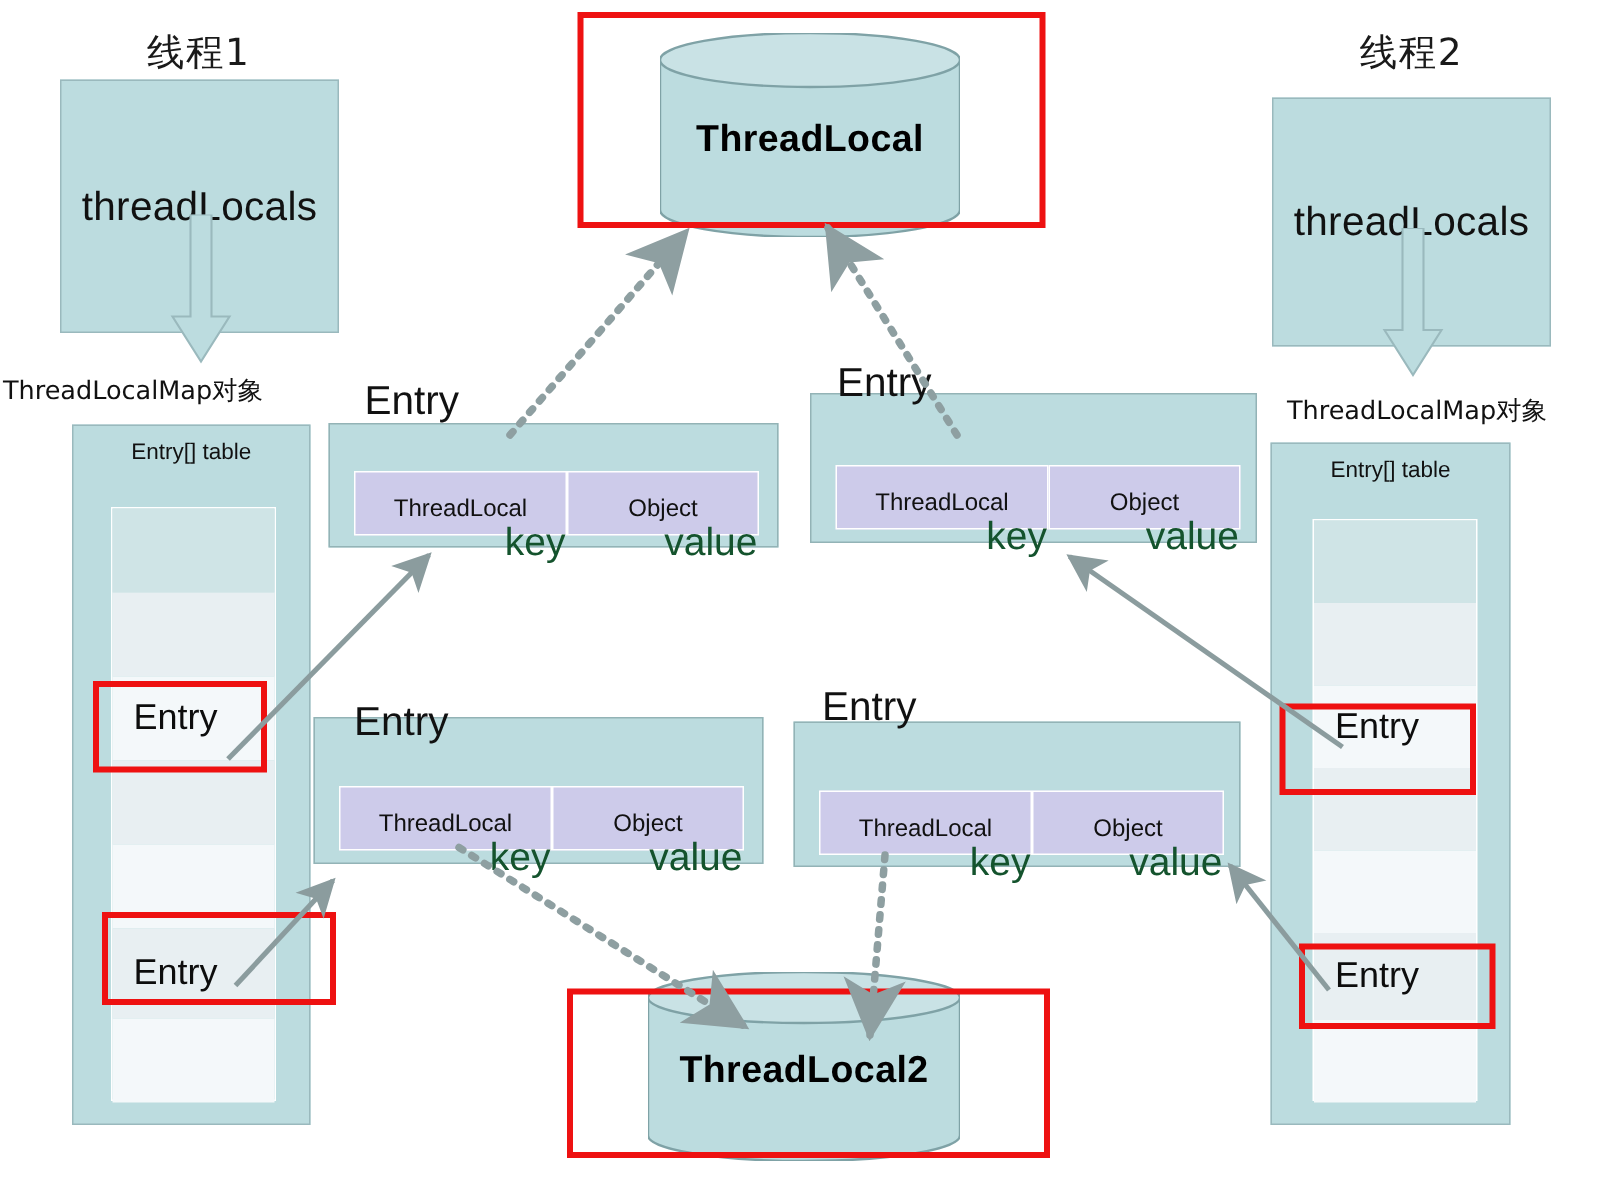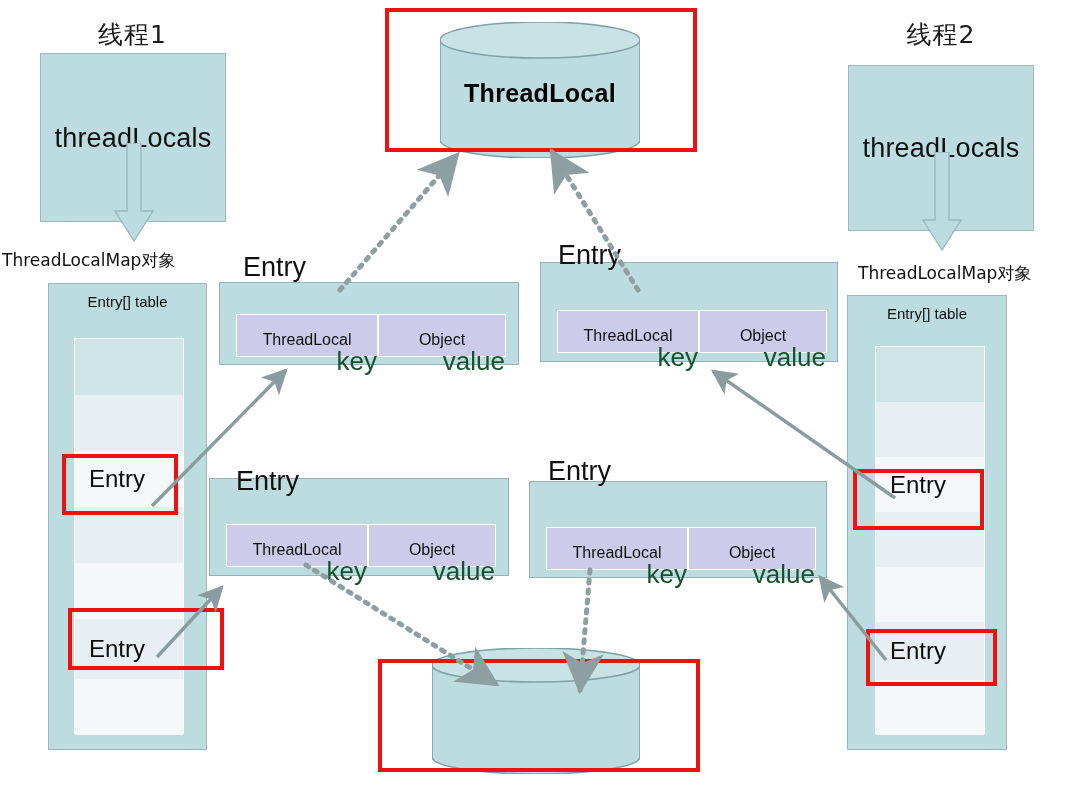--- a/index.html
+++ b/index.html
@@ -181,20 +181,21 @@
     </svg>
     <div class="cyl-label">ThreadLocal</div>
   </div>
   <div class="abs red-rect" style="left:385px;top:8px;width:312px;height:144px;"></div>
 
   <div class="abs cyl" style="left:432px;top:648px;width:208px;height:126px;">
     <svg viewBox="0 0 208 126" preserveAspectRatio="none" style="width:100%;height:100%;">
       <path d="M0,17 L0,109 A104,17 0 0 0 208,109 L208,17 Z" fill="#bcdcdf" stroke="#7fa2a6" stroke-width="1.6"></path>
       <ellipse cx="104" cy="17" rx="104" ry="17" fill="#c9e2e5" stroke="#7fa2a6" stroke-width="1.6"></ellipse>
     </svg>
+    <div class="cyl-label">ThreadLocal2</div>
   </div>
   <div class="abs red-rect" style="left:378px;top:659px;width:322px;height:113px;"></div>
 
   <div class="abs entry-card" style="left:219px;top:282px;width:300px;height:83px;">
     <div class="kv" style="left:16px;top:31px;width:142px;height:43px;">
       <div class="kv-head">key</div>
       <div class="kv-val">ThreadLocal</div>
     </div>
     <div class="kv" style="left:158px;top:31px;width:128px;height:43px;">
       <div class="kv-head">value</div>

